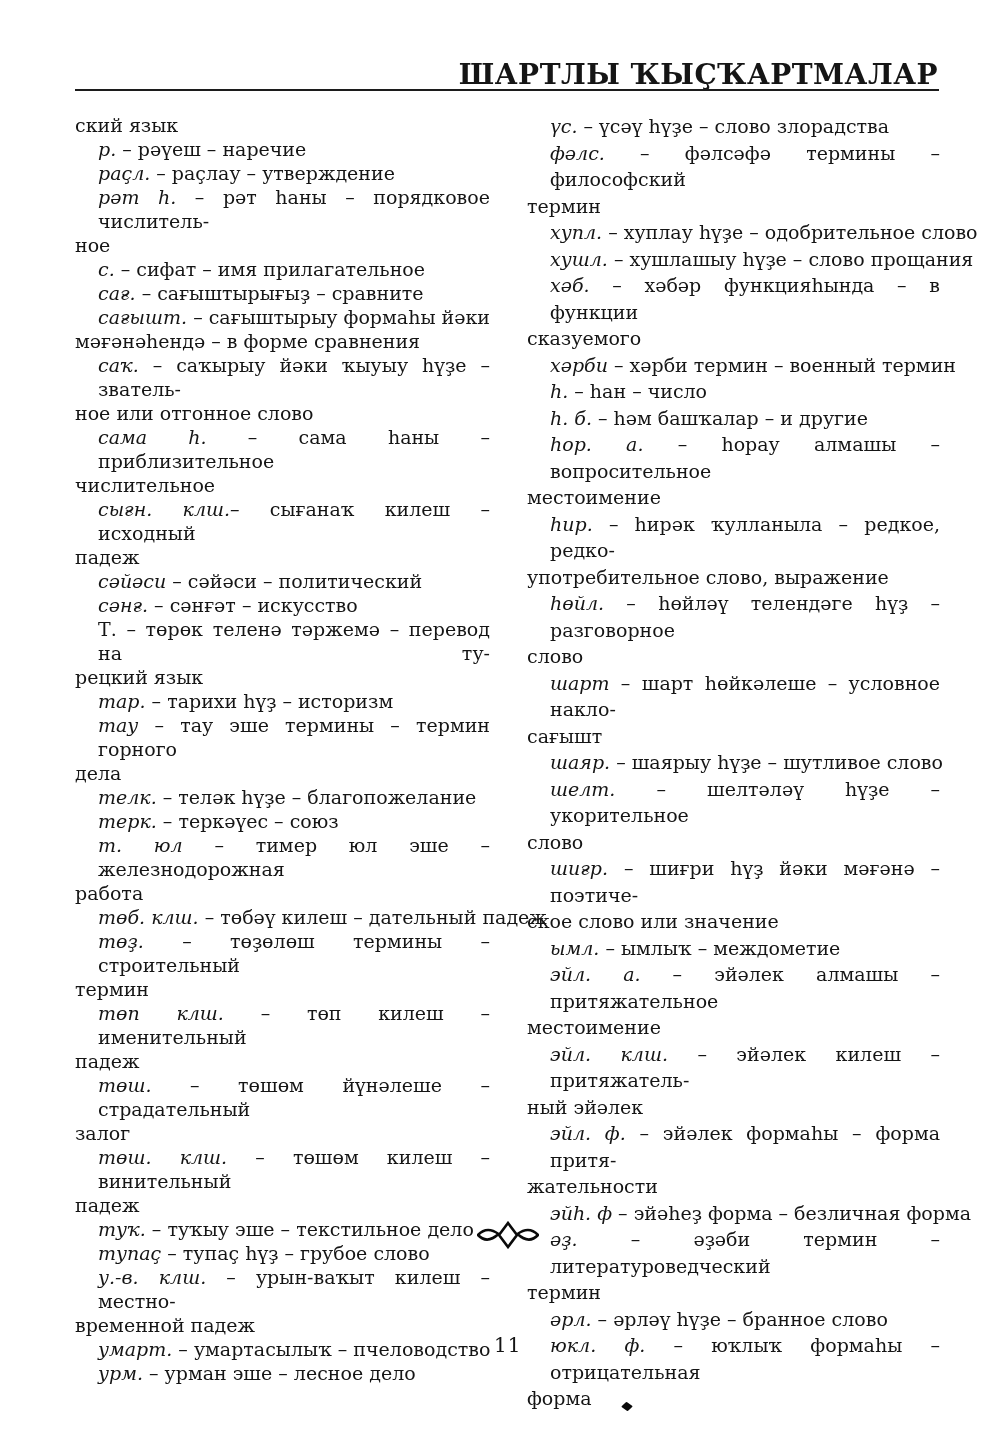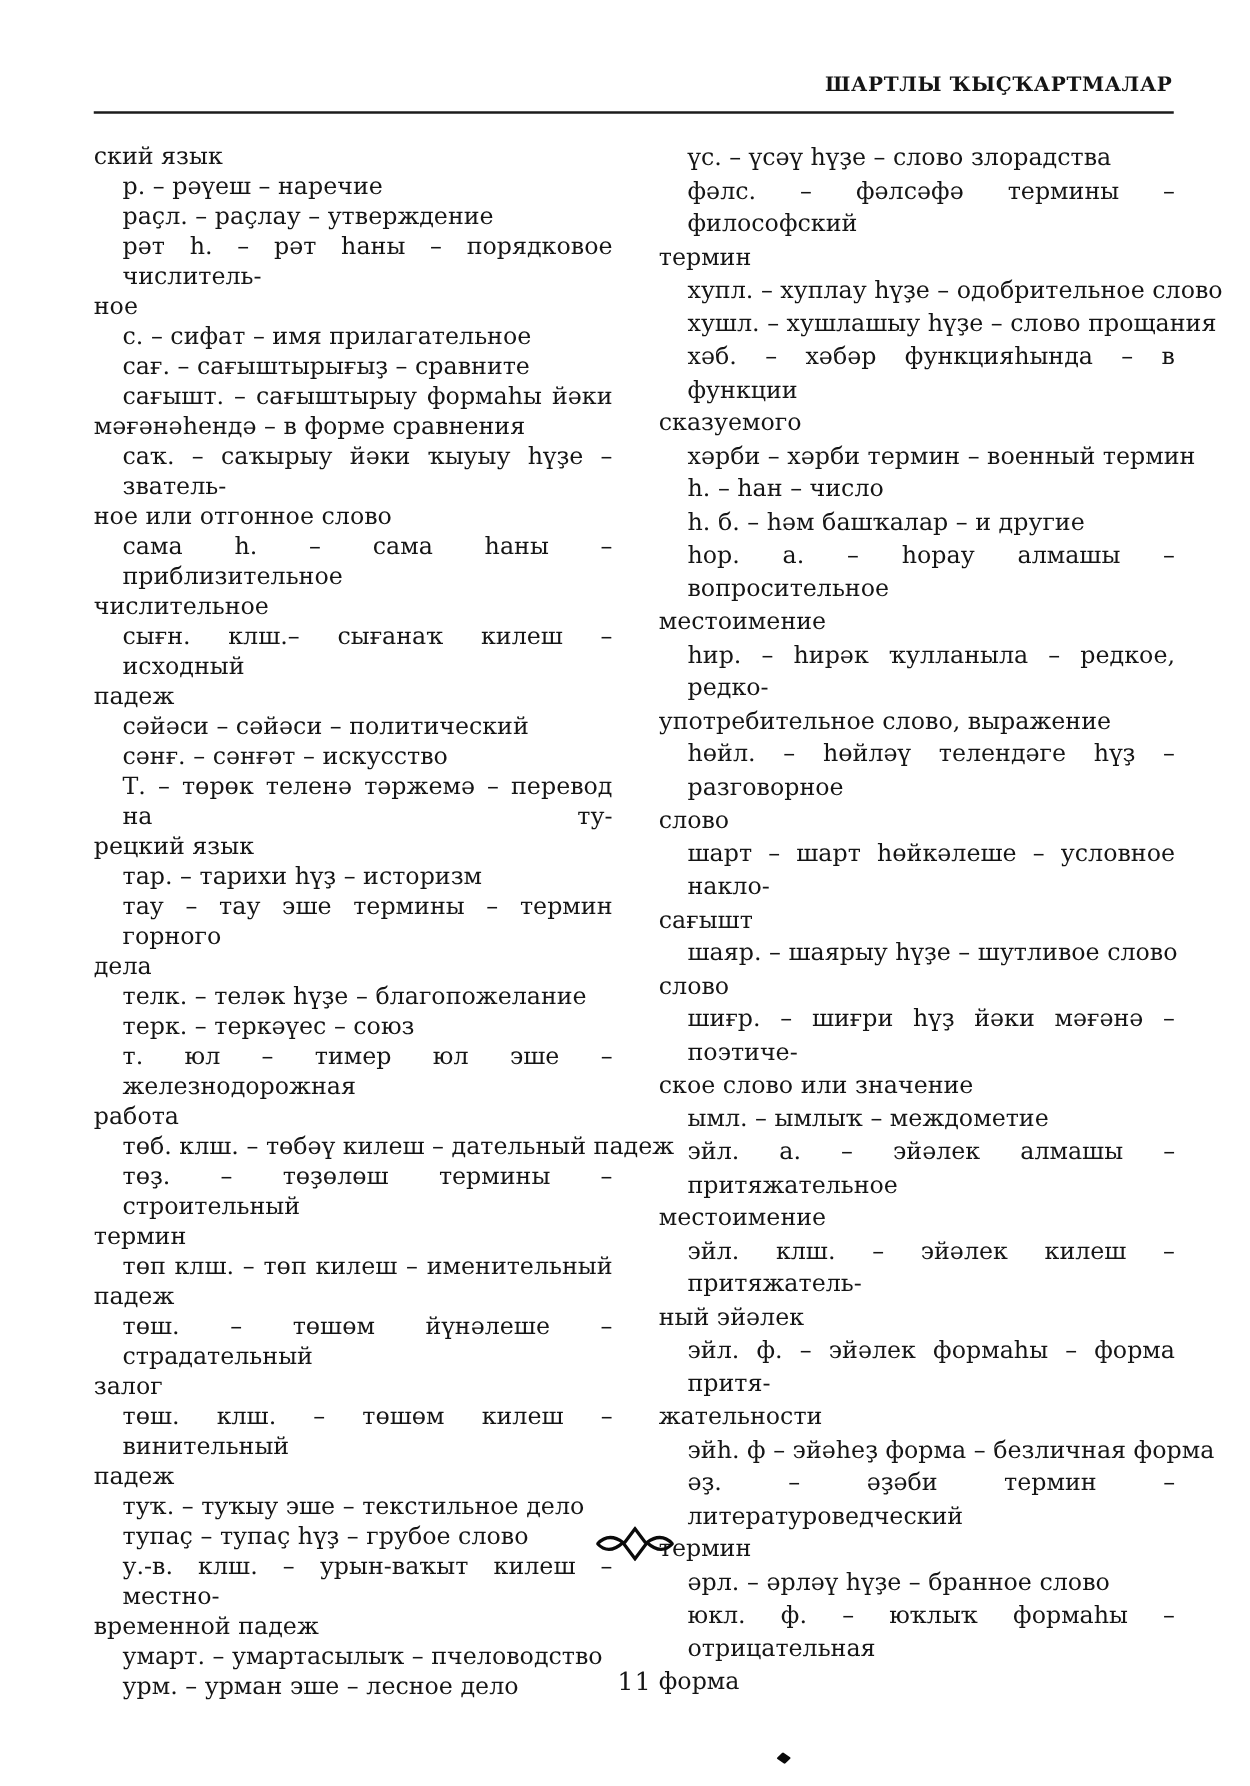--- a/index.html
+++ b/index.html
@@ -13,21 +13,21 @@
     height: 1429px;
     background: #ffffff;
     color: #151515;
     font-family: "DejaVu Serif", "Liberation Serif", serif;
     overflow: hidden;
   }
   .header-title {
     position: absolute;
     top: 58px;
     right: 62px;
-    font-size: 16px;
+    font-size: 28px;
     font-weight: bold;
     letter-spacing: 0.5px;
     white-space: nowrap;
   }
   .header-rule {
     position: absolute;
     top: 89px;
     left: 75px;
     width: 864px;
     height: 2.4px;
@@ -53,20 +53,21 @@
   }
   .line.ind {
     padding-left: 23px;
   }
   .line.just {
     white-space: normal;
     text-align: justify;
     text-align-last: justify;
   }
   .abbr {
+    font-style: italic;
   }
   .abbr.roman {
     font-style: normal;
   }
   .ornament {
     position: absolute;
     left: 477px;
     top: 1221px;
   }
   .page-number {
@@ -154,20 +155,21 @@
       <div class="line ind"><span class="abbr">һ. б.</span> – һәм башҡалар – и другие</div>
       <div class="line ind just"><span class="abbr">һор. а.</span> – һорау алмашы – вопросительное</div>
       <div class="line">местоимение</div>
       <div class="line ind just"><span class="abbr">һир.</span> – һирәк ҡулланыла – редкое, редко-</div>
       <div class="line">употребительное слово, выражение</div>
       <div class="line ind just"><span class="abbr">һөйл.</span> – һөйләү телендәге һүҙ – разговорное</div>
       <div class="line">слово</div>
       <div class="line ind just"><span class="abbr">шарт</span> – шарт һөйкәлеше – условное накло-</div>
       <div class="line">сағышт</div>
       <div class="line ind"><span class="abbr">шаяр.</span> – шаярыу һүҙе – шутливое слово</div>
+      <div class="line ind just"><span class="abbr">шелт.</span> – шелтәләү һүҙе – укорительное</div>
       <div class="line">слово</div>
       <div class="line ind just"><span class="abbr">шиғр.</span> – шиғри һүҙ йәки мәғәнә – поэтиче-</div>
       <div class="line">ское слово или значение</div>
       <div class="line ind"><span class="abbr">ымл.</span> – ымлыҡ – междометие</div>
       <div class="line ind just"><span class="abbr">эйл. а.</span> – эйәлек алмашы – притяжательное</div>
       <div class="line">местоимение</div>
       <div class="line ind just"><span class="abbr">эйл. клш.</span> – эйәлек килеш – притяжатель-</div>
       <div class="line">ный эйәлек</div>
       <div class="line ind just"><span class="abbr">эйл. ф.</span> – эйәлек формаһы – форма притя-</div>
       <div class="line">жательности</div>

